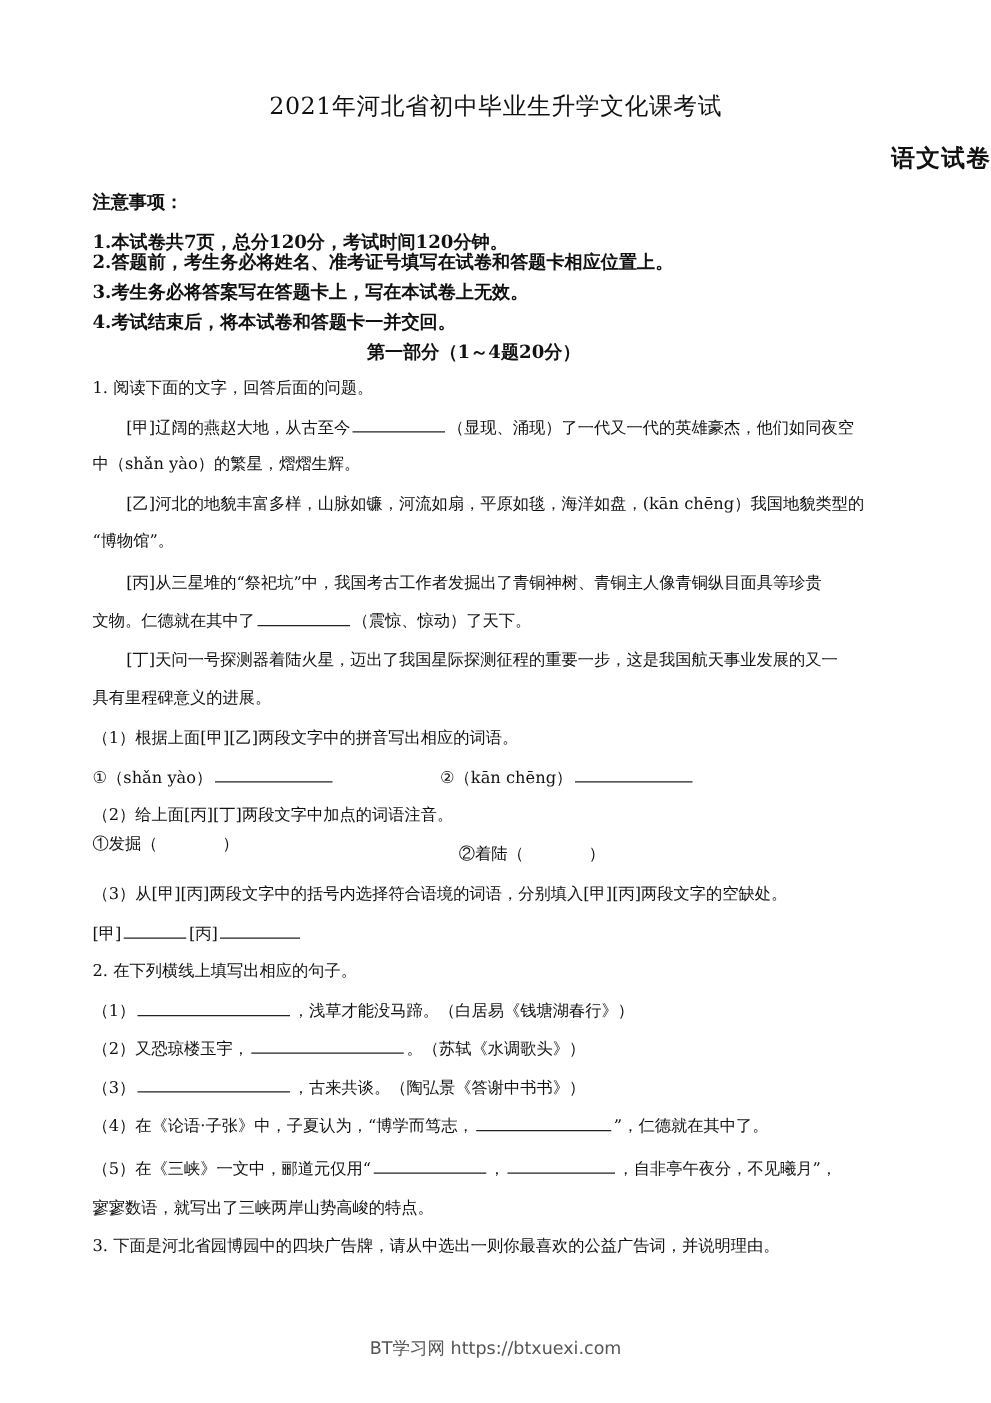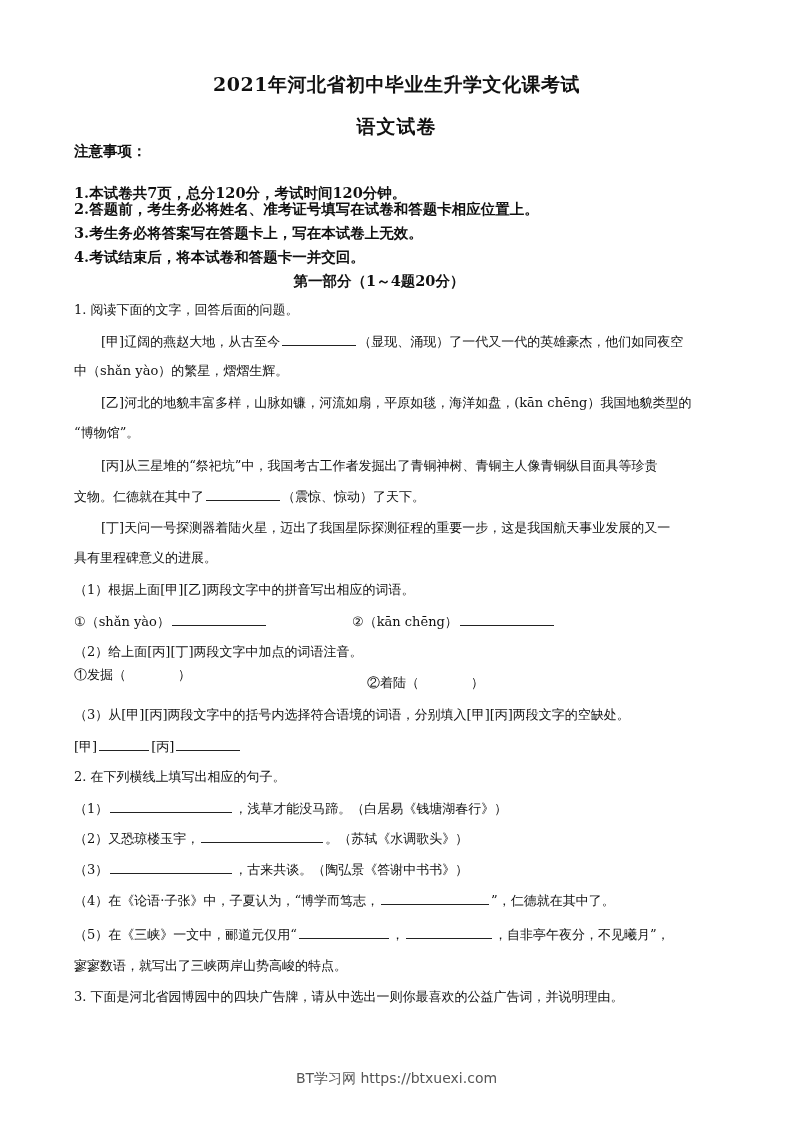--- a/index.html
+++ b/index.html
@@ -1,32 +1,32 @@
 <!DOCTYPE html>
 <html><head>
   <meta charset="utf-8">
   <style>
     html, body { margin: 0; padding: 0; background: #ffffff; }
     body { width: 793px; height: 1122px; position: relative; overflow: hidden; color: #111; font-family: "DejaVu Serif", "Liberation Serif", serif; }
-    .title { position: absolute; left: 0; width: 793px; top: 72px; text-align: center; font-size: 19px; font-weight: bold; letter-spacing: 0.5px; }
-    .subtitle { position: absolute; left: 0; width: 793px; top: 114px; text-align: center; font-size: 19px; font-weight: bold; letter-spacing: 1px; }
+    .title { position: absolute; left: 0; width: 793px; top: 72px; text-align: center; font-size: 19px; font-weight: normal; letter-spacing: 0.5px; }
+    .subtitle { position: absolute; left: 0; width: 793px; top: 114px; text-align: right; font-size: 19px; font-weight: bold; letter-spacing: 1px; }
     .notice { position: absolute; left: 74px; font-size: 14.5px; font-weight: bold; }
     .section-head { position: absolute; left: 0; width: 758px; text-align: center; top: 272px; font-size: 14.5px; font-weight: bold; }
     .line { position: absolute; left: 74px; font-size: 13px; white-space: nowrap; }
     .indent { left: 101px; }
     .blank { display: inline-block; border-bottom: 1px solid #222; height: 13px; vertical-align: baseline; margin: 0 2px; }
     .footer { position: absolute; left: 0; width: 793px; top: 1070px; text-align: center; font-size: 14px; color: #555; font-family: "DejaVu Sans", "Liberation Sans", sans-serif; }
   </style>
 </head>
 <body>
 
 <div class="title">2021年河北省初中毕业生升学文化课考试</div>
 <div class="subtitle">语文试卷</div>
 
-<div class="notice" style="top:142px;">注意事项：</div>
+<div class="notice" style="top:152px;">注意事项：</div>
 <div class="notice" style="top:184px;">1.本试卷共7页，总分120分，考试时间120分钟。</div>
 <div class="notice" style="top:200px;">2.答题前，考生务必将姓名、准考证号填写在试卷和答题卡相应位置上。</div>
 <div class="notice" style="top:224px;">3.考生务必将答案写在答题卡上，写在本试卷上无效。</div>
 <div class="notice" style="top:248px;">4.考试结束后，将本试卷和答题卡一并交回。</div>
 
 <div class="section-head">第一部分（1～4题20分）</div>
 
 <div class="line" style="top:301px;">1. 阅读下面的文字，回答后面的问题。</div>
 
 <div class="line indent" style="top:332px;">

